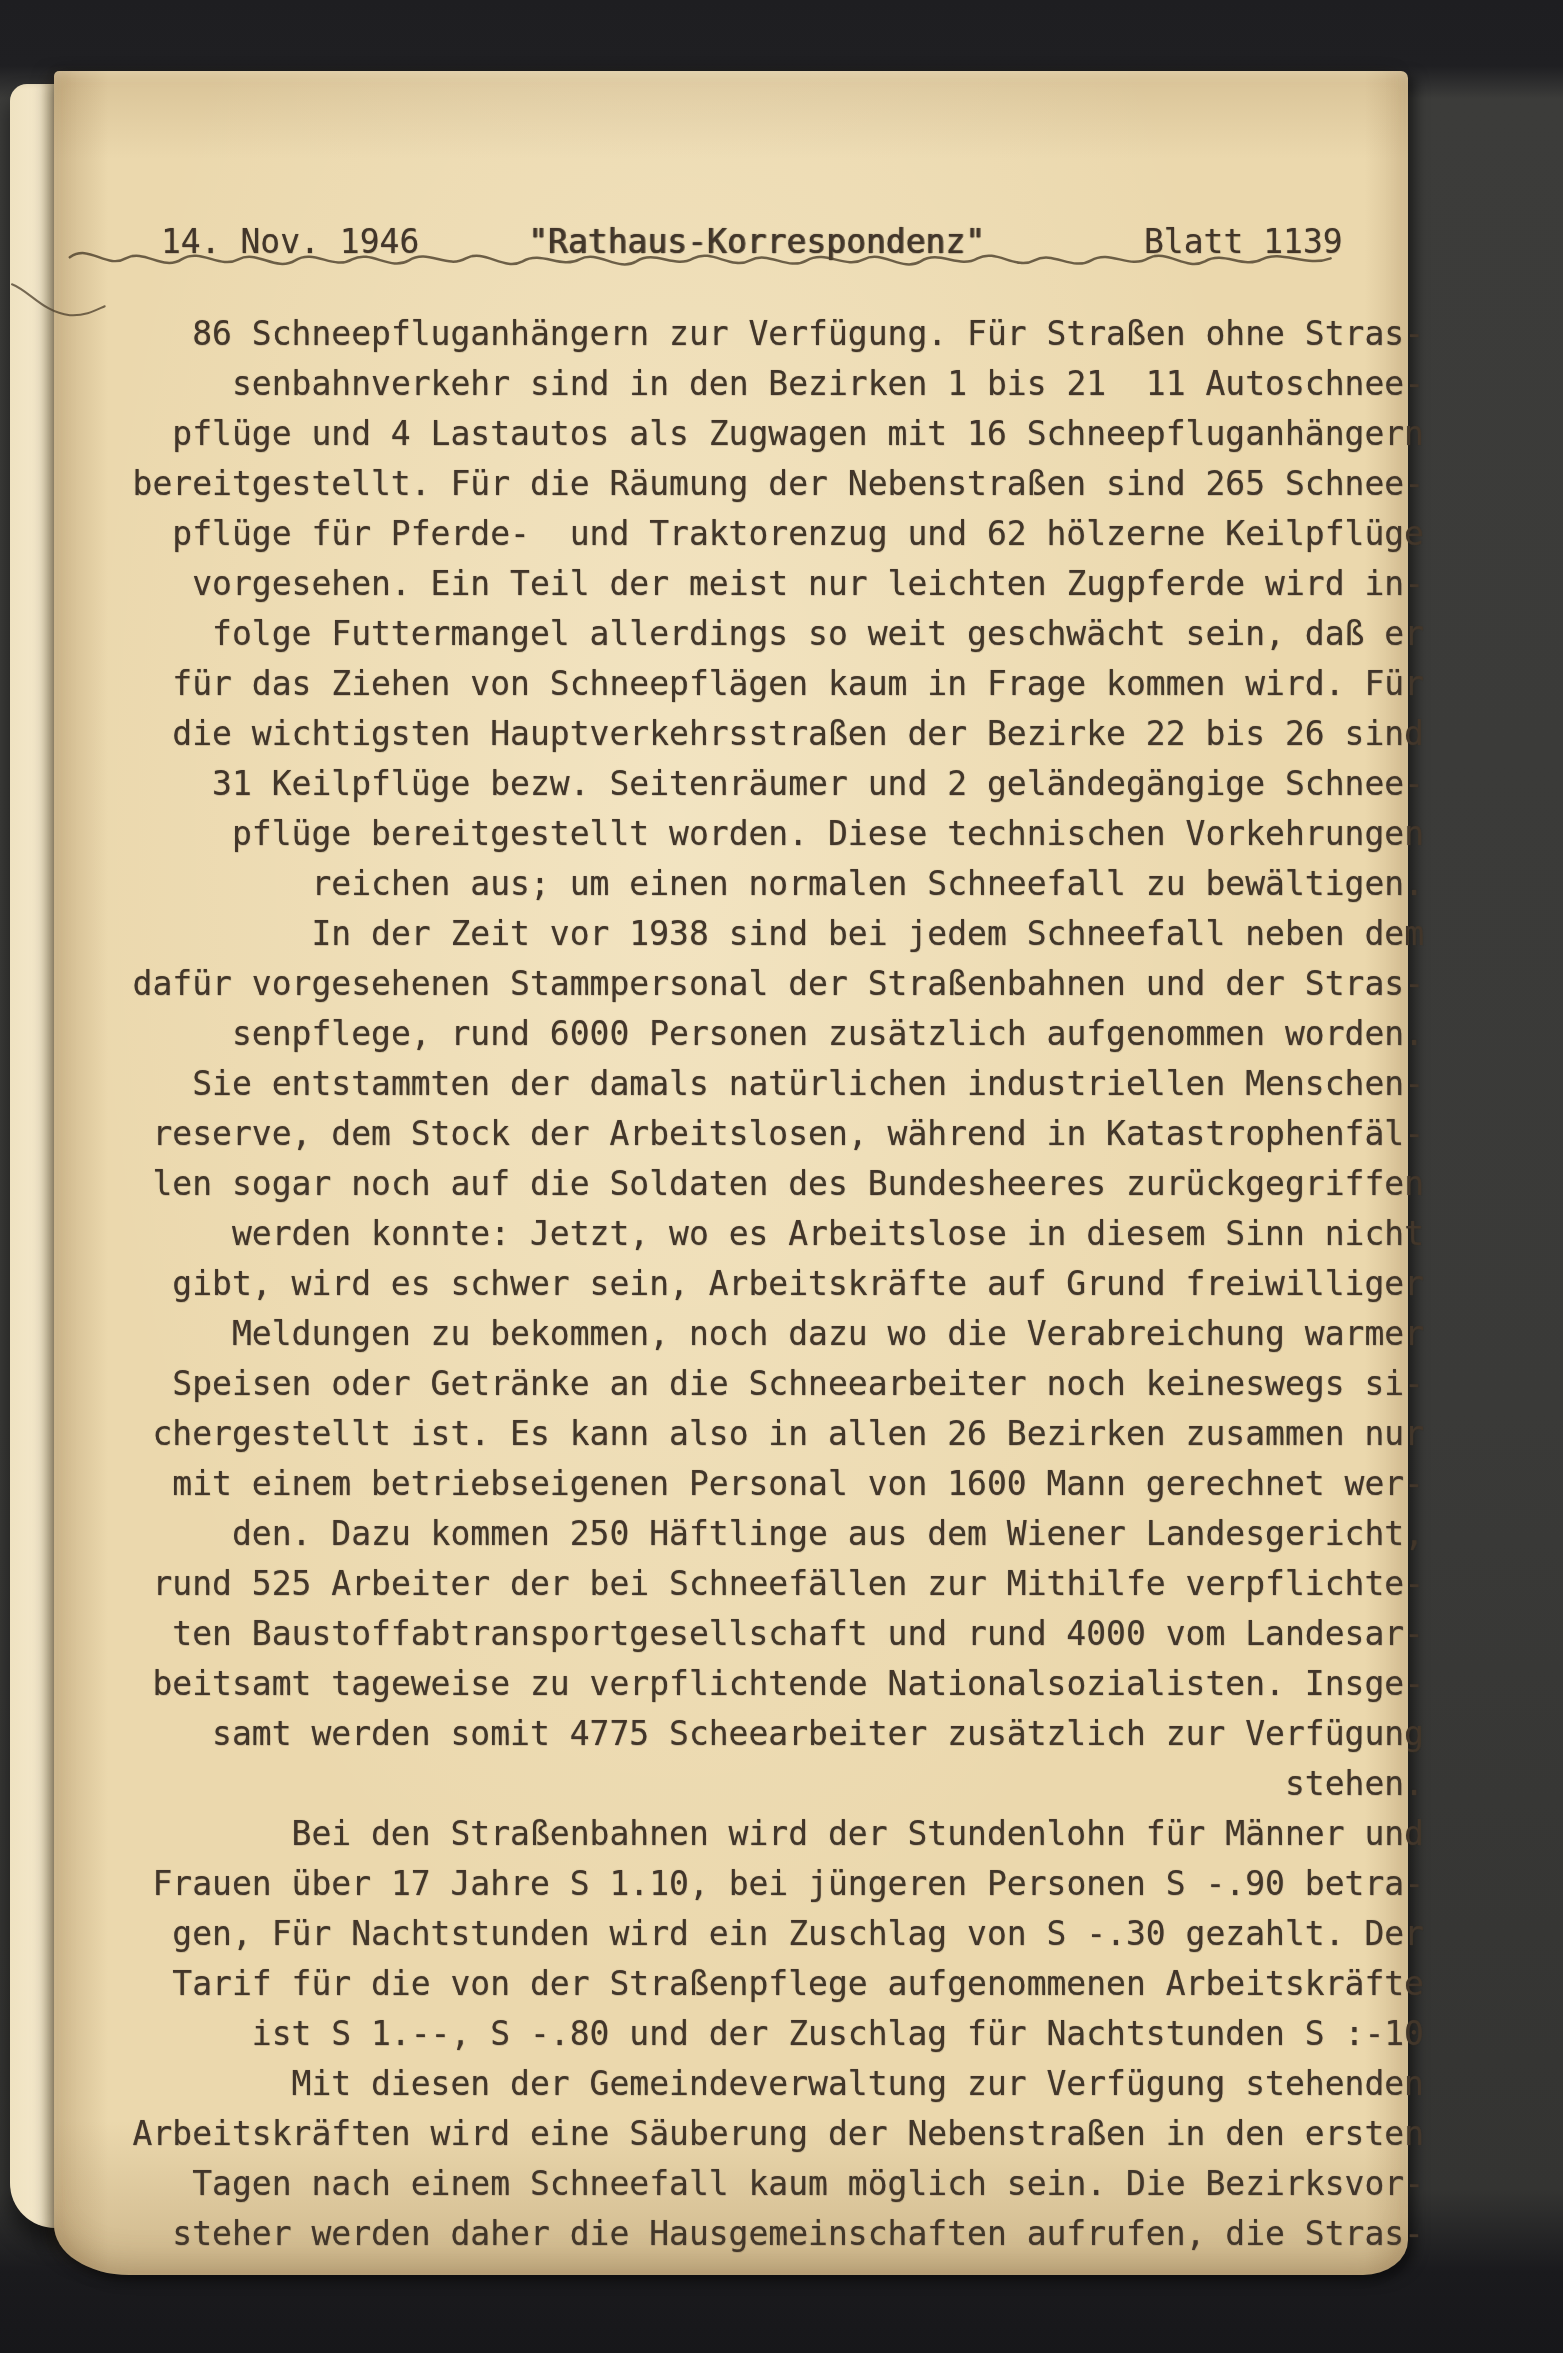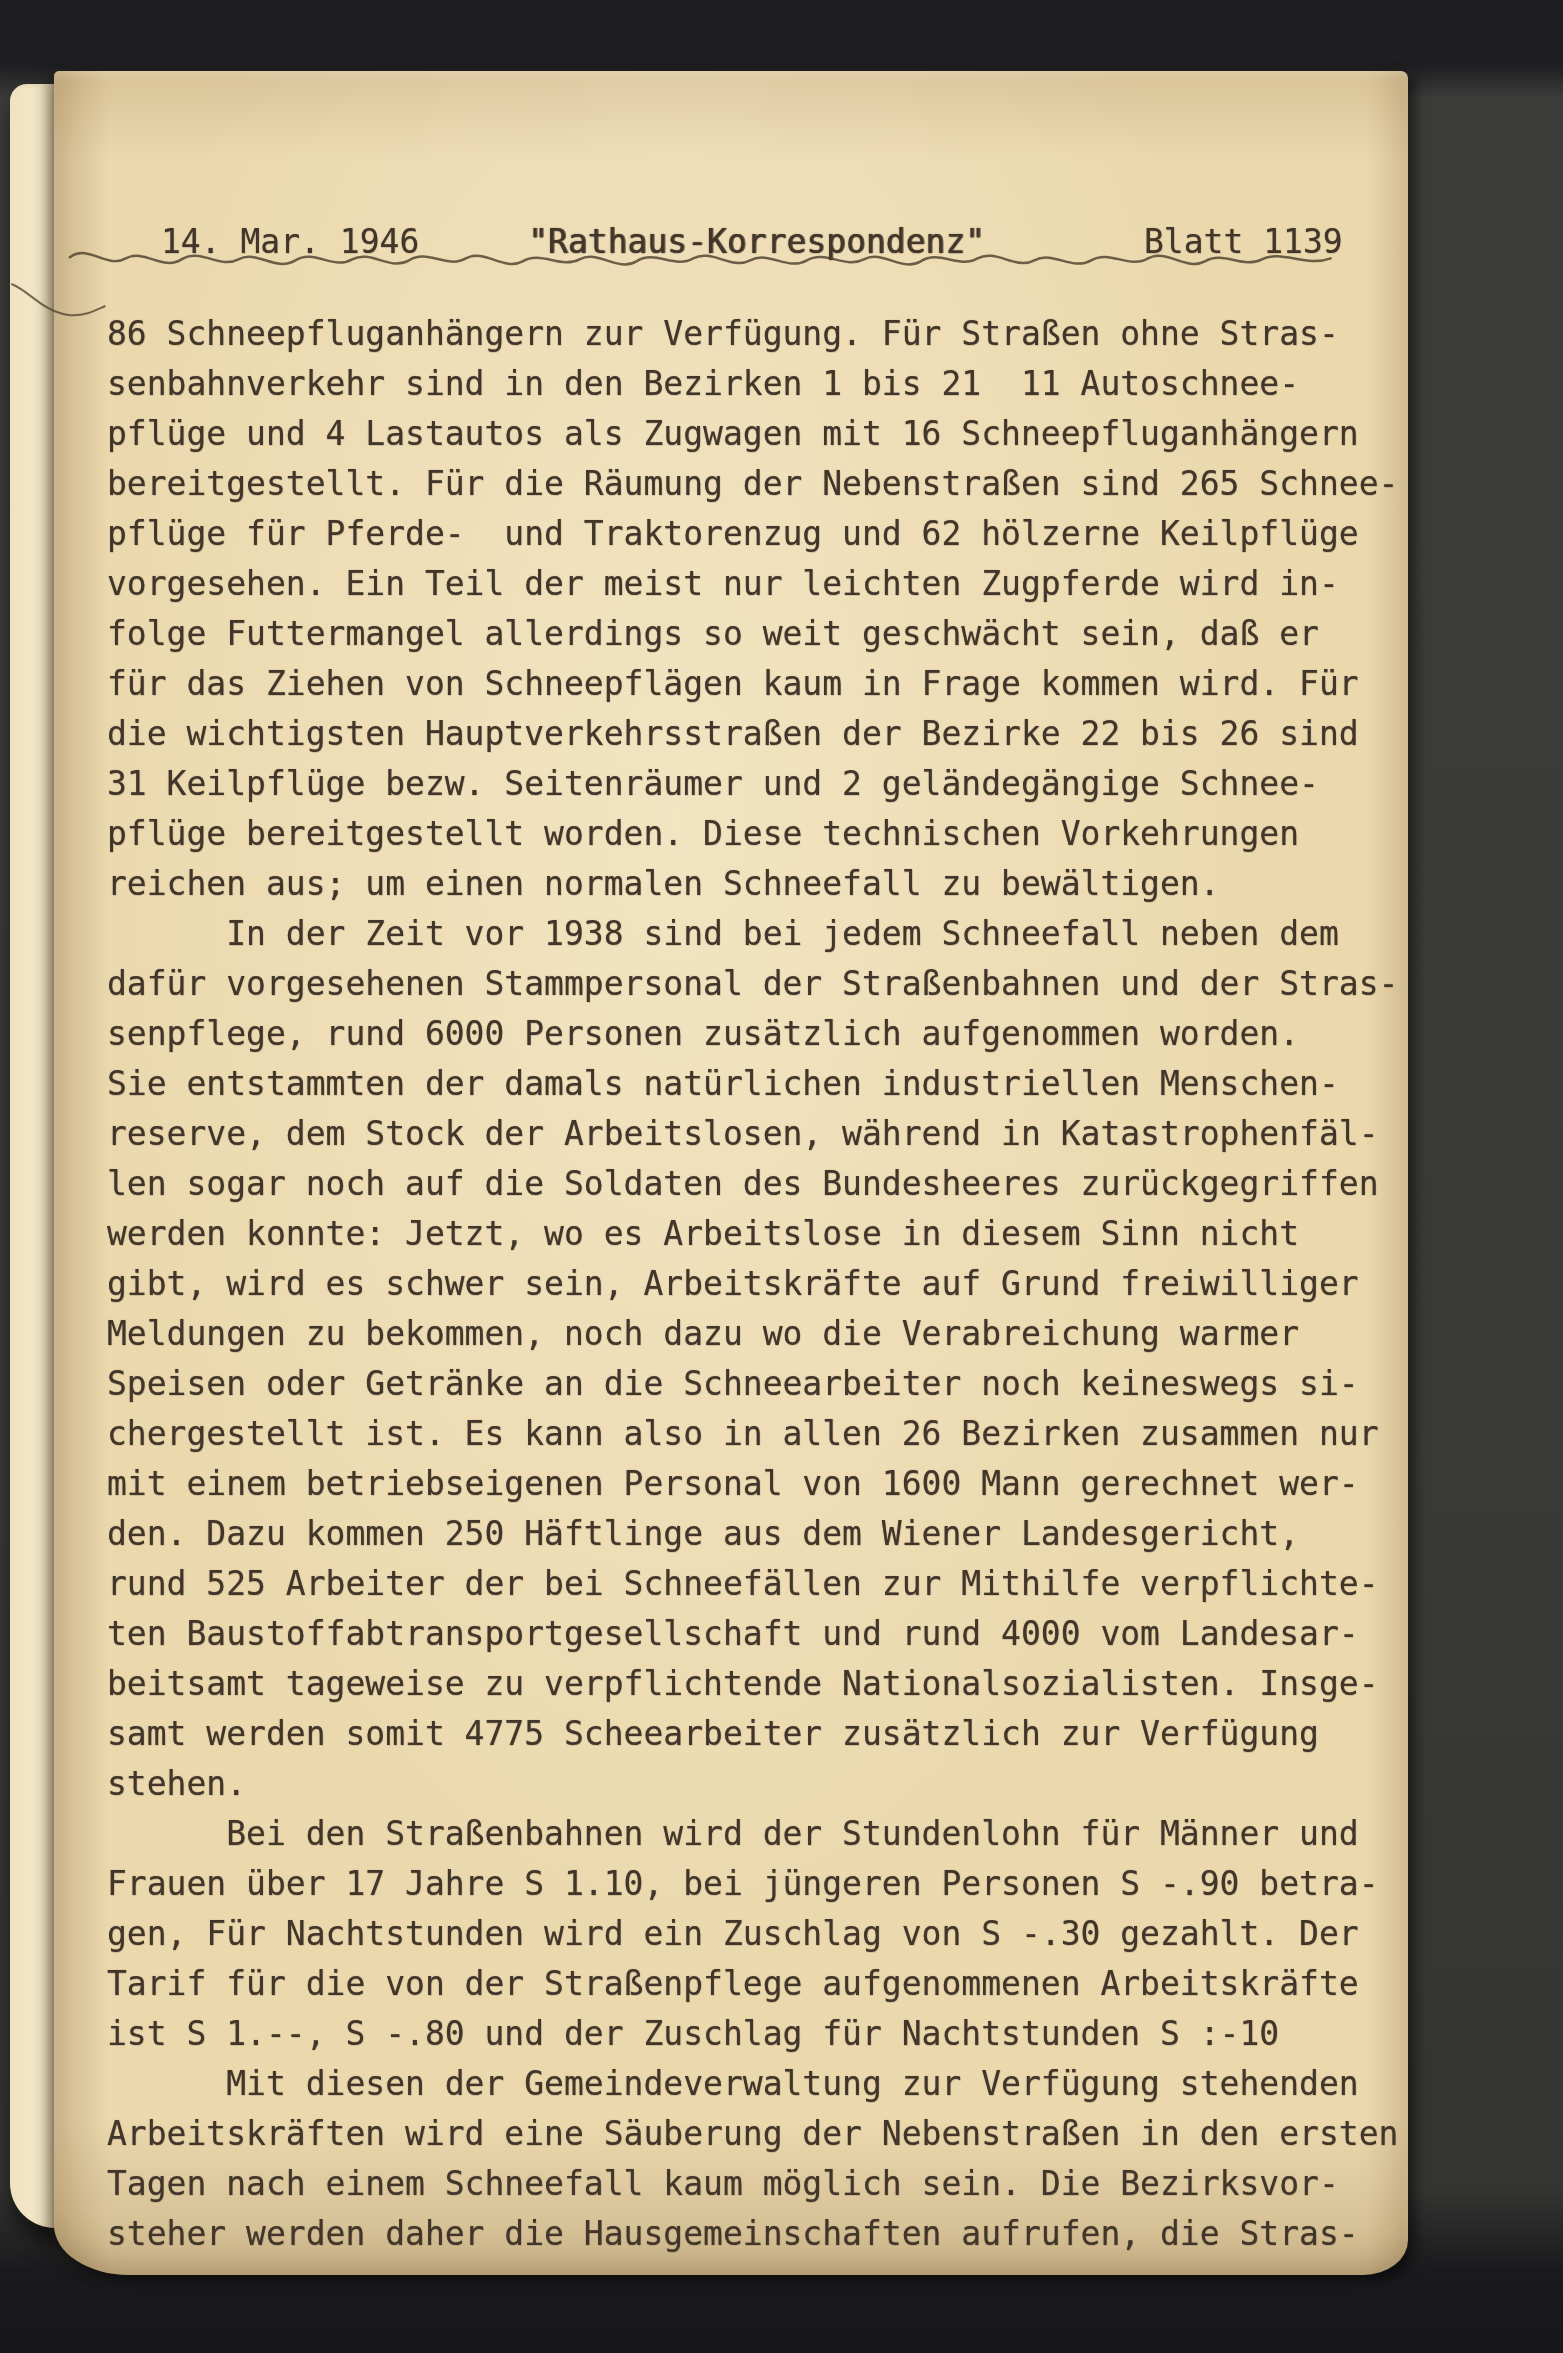--- a/index.html
+++ b/index.html
@@ -25,41 +25,41 @@
       linear-gradient(180deg, rgba(150,118,72,.22) 0%, rgba(150,118,72,0) 4%),
       linear-gradient(0deg, rgba(138,106,62,.30) 0%, rgba(138,106,62,0) 7%),
       #ebd8ad;
     border-radius:5px 7px 45px 75px / 5px 7px 35px 50px;
     box-shadow:
       7px 5px 13px rgba(0,0,0,.5),
       -10px 0 17px -6px rgba(25,18,8,.6),
       inset 0 -23px 35px -17px rgba(95,70,35,.35),
       inset 0 5px 15px -7px rgba(255,250,235,.5);
   }
-  .ink{color:#42362a;text-shadow:0 0 1px rgba(66,54,42,.5),0.5px 0.5px 0 rgba(66,54,42,.12);}
+  .ink{color:#42362a;text-shadow:0 0 1px rgba(66,54,42,.5),0.5px 0.5px 0 rgba(66,54,42,.12);text-align:right;}
   .header-row span{position:absolute;top:146px;font-size:33px;line-height:50px;white-space:pre;}
   .h-date{left:107px;}
   .h-title{left:474px;text-shadow:1.2px 0 0 rgba(66,54,42,.7),0 0 1.5px rgba(66,54,42,.55),0.5px 0.5px 0 rgba(66,54,42,.15);}
   .h-sheet{left:1090px;}
   .bodytext{
     position:absolute;left:107px;top:209px;width:1317px;
     font-size:33px;line-height:50px;white-space:pre;
   }
   .bodytext > div{height:50px;}
   
   .marks{position:absolute;left:0;top:0;width:1564px;height:2354px;pointer-events:none;}
 </style>
 </head>
 <body>
 
 <div class="underpage"></div>
 
 <div class="page">
   <div class="header-row ink">
-    <span class="h-date">14. Mar. 1946</span>
+    <span class="h-date">14. Nov. 1946</span>
     <span class="h-title">"Rathaus-Korrespondenz"</span>
     <span class="h-sheet">Blatt 1139</span>
   </div>
 </div>
 
 <div class="bodytext ink">
   
 <div class="wavy">86 Schneepfluganhängern zur Verfügung. Für Straßen ohne Stras-</div><div>senbahnverkehr sind in den Bezirken 1 bis 21  11 Autoschnee-</div><div>pflüge und 4 Lastautos als Zugwagen mit 16 Schneepfluganhängern</div><div>bereitgestellt. Für die Räumung der Nebenstraßen sind 265 Schnee-</div><div>pflüge für Pferde-  und Traktorenzug und 62 hölzerne Keilpflüge</div><div>vorgesehen. Ein Teil der meist nur leichten Zugpferde wird in-</div><div>folge Futtermangel allerdings so weit geschwächt sein, daß er</div><div>für das Ziehen von Schneepflägen kaum in Frage kommen wird. Für</div><div>die wichtigsten Hauptverkehrsstraßen der Bezirke 22 bis 26 sind</div><div>31 Keilpflüge bezw. Seitenräumer und 2 geländegängige Schnee-</div><div>pflüge bereitgestellt worden. Diese technischen Vorkehrungen</div><div>reichen aus; um einen normalen Schneefall zu bewältigen.</div><div>      In der Zeit vor 1938 sind bei jedem Schneefall neben dem</div><div>dafür vorgesehenen Stammpersonal der Straßenbahnen und der Stras-</div><div>senpflege, rund 6000 Personen zusätzlich aufgenommen worden.</div><div>Sie entstammten der damals natürlichen industriellen Menschen-</div><div>reserve, dem Stock der Arbeitslosen, während in Katastrophenfäl-</div><div>len sogar noch auf die Soldaten des Bundesheeres zurückgegriffen</div><div>werden konnte: Jetzt, wo es Arbeitslose in diesem Sinn nicht</div><div>gibt, wird es schwer sein, Arbeitskräfte auf Grund freiwilliger</div><div>Meldungen zu bekommen, noch dazu wo die Verabreichung warmer</div><div>Speisen oder Getränke an die Schneearbeiter noch keineswegs si-</div><div>chergestellt ist. Es kann also in allen 26 Bezirken zusammen nur</div><div>mit einem betriebseigenen Personal von 1600 Mann gerechnet wer-</div><div>den. Dazu kommen 250 Häftlinge aus dem Wiener Landesgericht,</div><div>rund 525 Arbeiter der bei Schneefällen zur Mithilfe verpflichte-</div><div>ten Baustoffabtransportgesellschaft und rund 4000 vom Landesar-</div><div>beitsamt tageweise zu verpflichtende Nationalsozialisten. Insge-</div><div>samt werden somit 4775 Scheearbeiter zusätzlich zur Verfügung</div><div>stehen.</div><div>      Bei den Straßenbahnen wird der Stundenlohn für Männer und</div><div>Frauen über 17 Jahre S 1.10, bei jüngeren Personen S -.90 betra-</div><div>gen, Für Nachtstunden wird ein Zuschlag von S -.30 gezahlt. Der</div><div>Tarif für die von der Straßenpflege aufgenommenen Arbeitskräfte</div><div>ist S 1.--, S -.80 und der Zuschlag für Nachtstunden S :-10</div><div>      Mit diesen der Gemeindeverwaltung zur Verfügung stehenden</div><div>Arbeitskräften wird eine Säuberung der Nebenstraßen in den ersten</div><div>Tagen nach einem Schneefall kaum möglich sein. Die Bezirksvor-</div><div>steher werden daher die Hausgemeinschaften aufrufen, die Stras-</div></div>
 
 <svg class="marks" viewBox="0 0 3136 4720" xmlns="http://www.w3.org/2000/svg">

